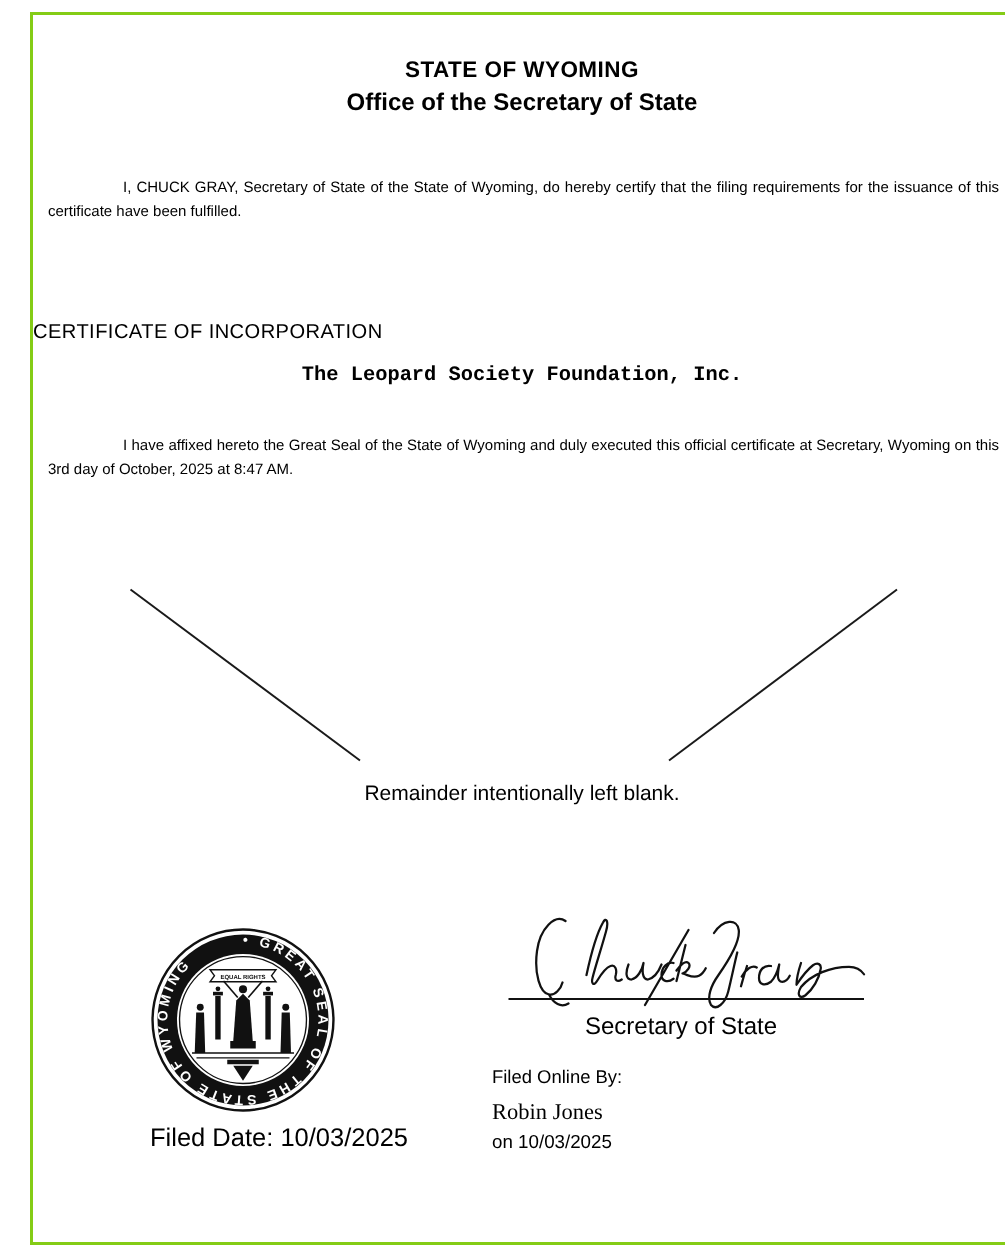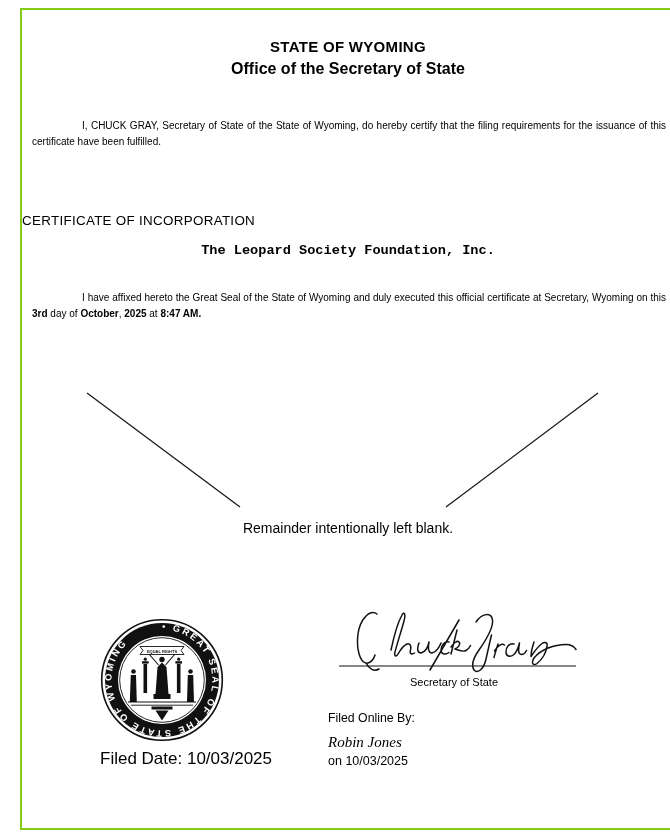--- a/index.html
+++ b/index.html
@@ -25,35 +25,35 @@
   .body-par {
     left: 10px; top: 108px; width: 634px;
     font-size: 10px; line-height: 15.5px;
     text-align: justify; text-indent: 50px;
   }
   .body-par2 { top: 280px; }
 
   .cert-title { left: 0; top: 203px; width: 652px; text-align: left; font-size: 13.4px; letter-spacing: 0.3px; }
   .entity-name { left: 0; top: 233px; width: 652px; text-align: center; font-size: 13.6px; font-weight: bold; font-family: Liberation Mono, monospace; }
 
-  .seg-bold { font-weight: bold; }
+  .seg-bold { font-weight: normal; }
 
   .lines-svg { left: 0; top: 375px; width: 652px; height: 130px; }
 
   .remainder { left: 0; top: 510px; width: 652px; text-align: center; font-size: 14px; }
 
   .seal-svg { left: 78px; top: 608px; width: 124px; height: 124px; }
   .filed-date { left: 78px; top: 739px; width: 180px; font-size: 17px; }
 
   .sig-svg { left: 306px; top: 582px; width: 252px; height: 82px; }
-  .sos-title { left: 306px; top: 666px; width: 252px; text-align: center; font-size: 11px; }
+  .sos-title { left: 306px; top: 666px; width: 252px; text-align: center; font-size: 16px; }
 
   .filed-block { left: 306px; top: 701px; width: 252px; }
   .filed-by { font-size: 12.3px; }
-  .filer-name { font-family: "Liberation Serif", serif; font-size: 15px; margin-top: 9px; font-style: italic; }
+  .filer-name { font-family: "Liberation Serif", serif; font-size: 15px; margin-top: 9px; }
   .filed-on { font-size: 12.5px; margin-top: 3px; }
 </style>
 </head>
 <body>
 
 <div class="page">
 
   <div class="abs hdr">
     <div class="hdr-line1">STATE OF WYOMING</div>
     <div class="hdr-line2">Office of the Secretary of State</div>

